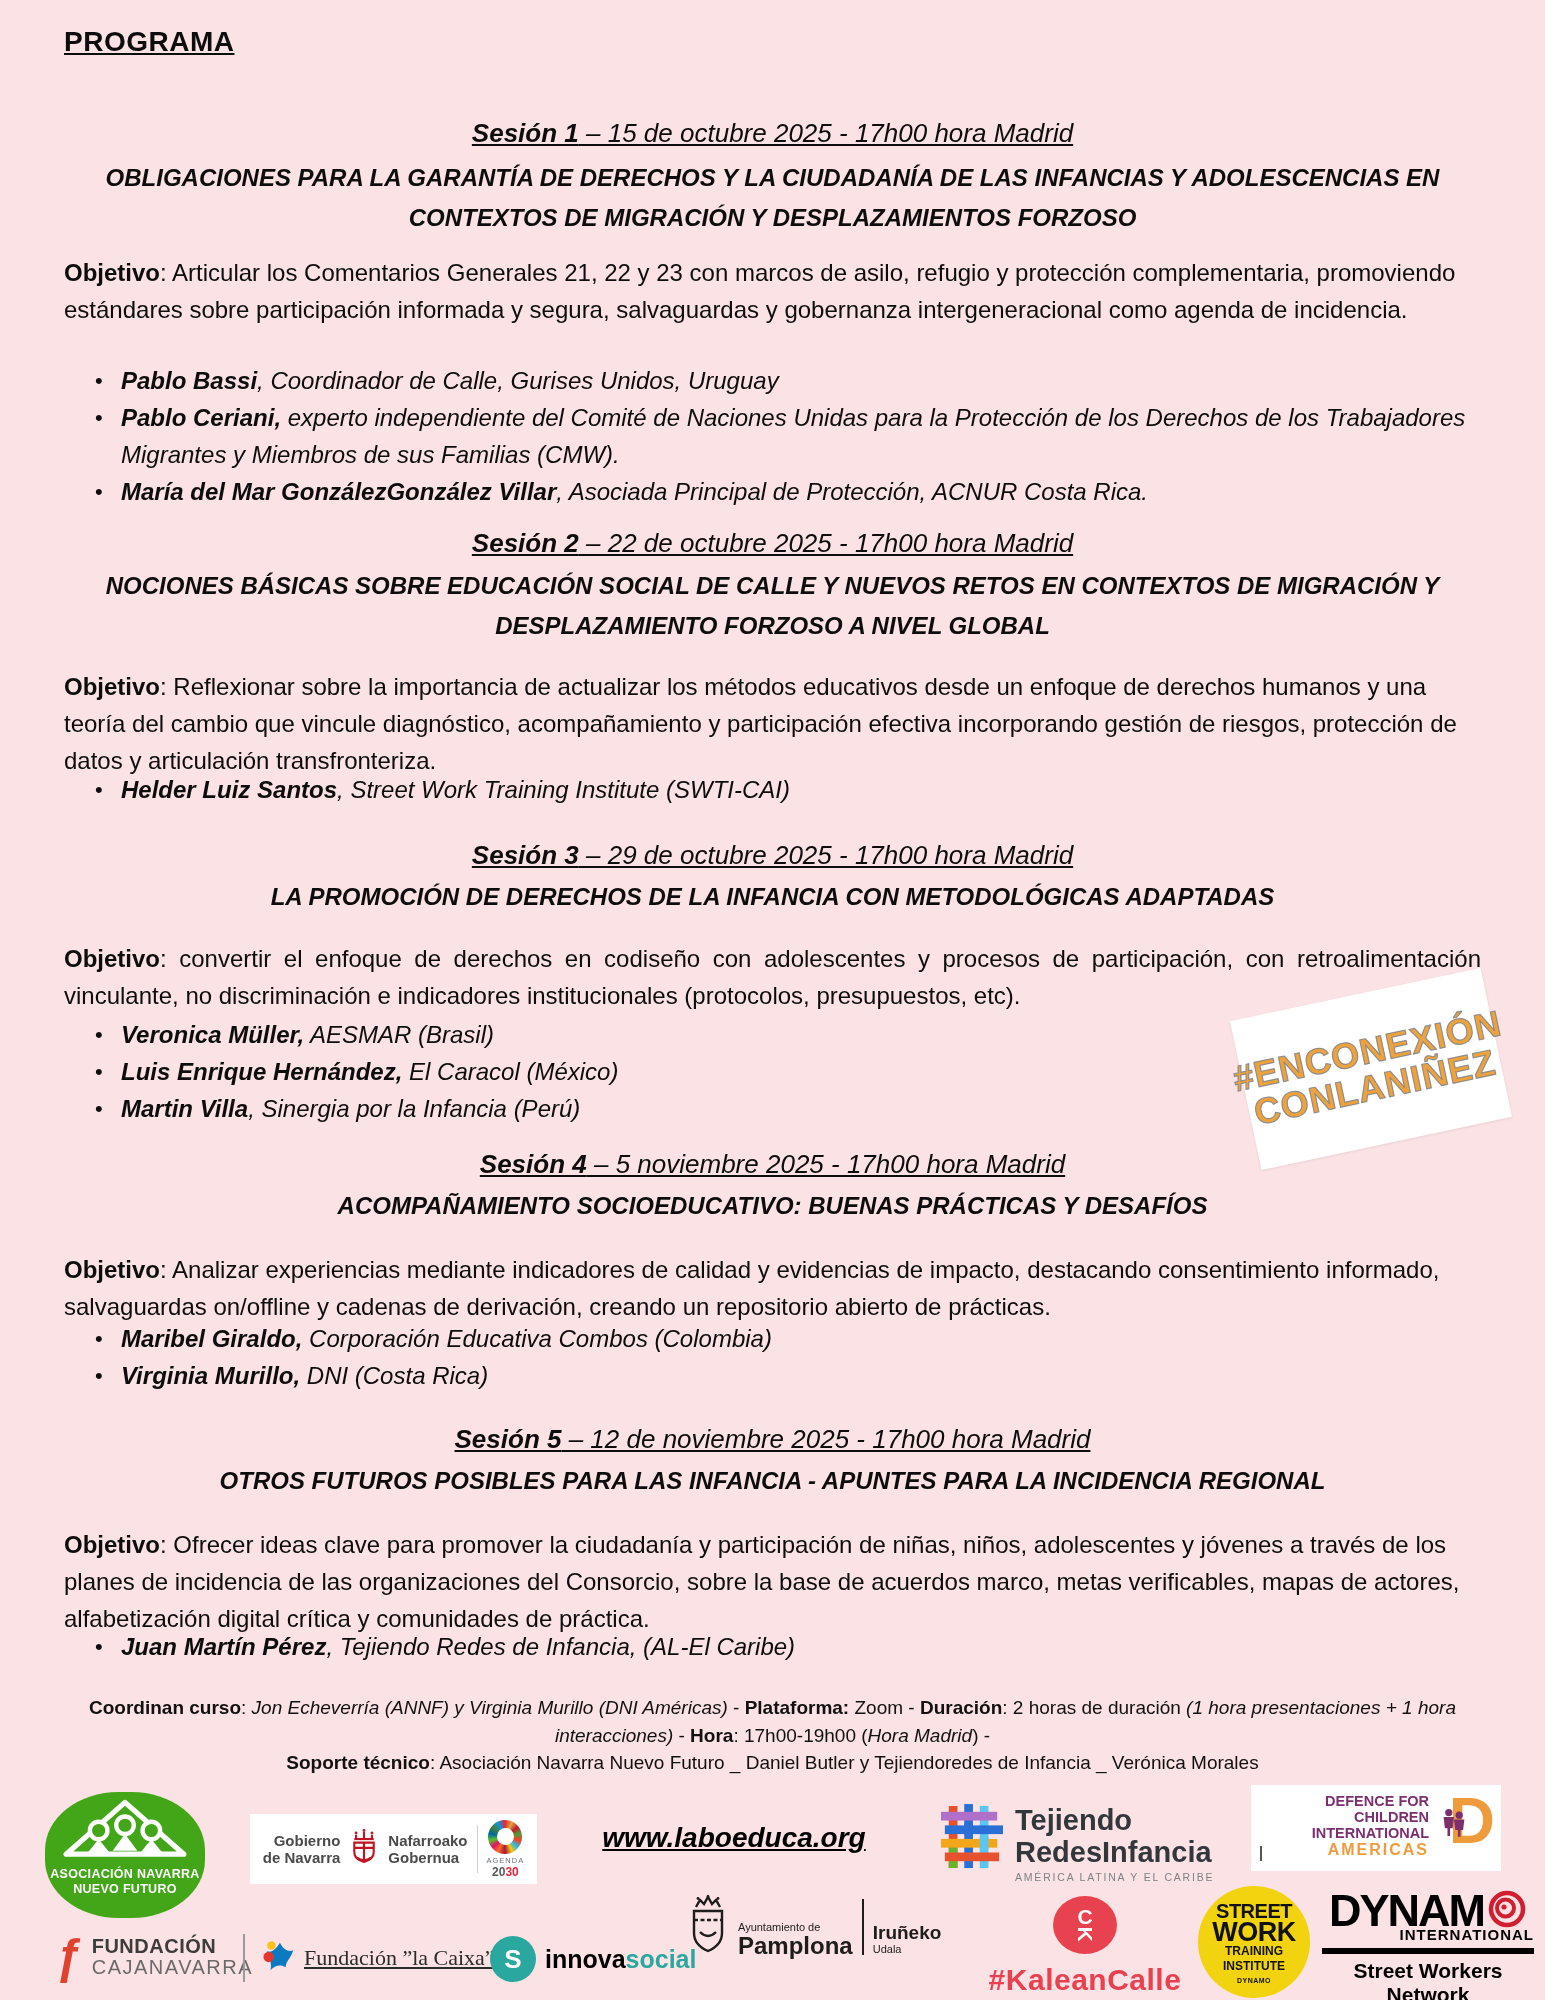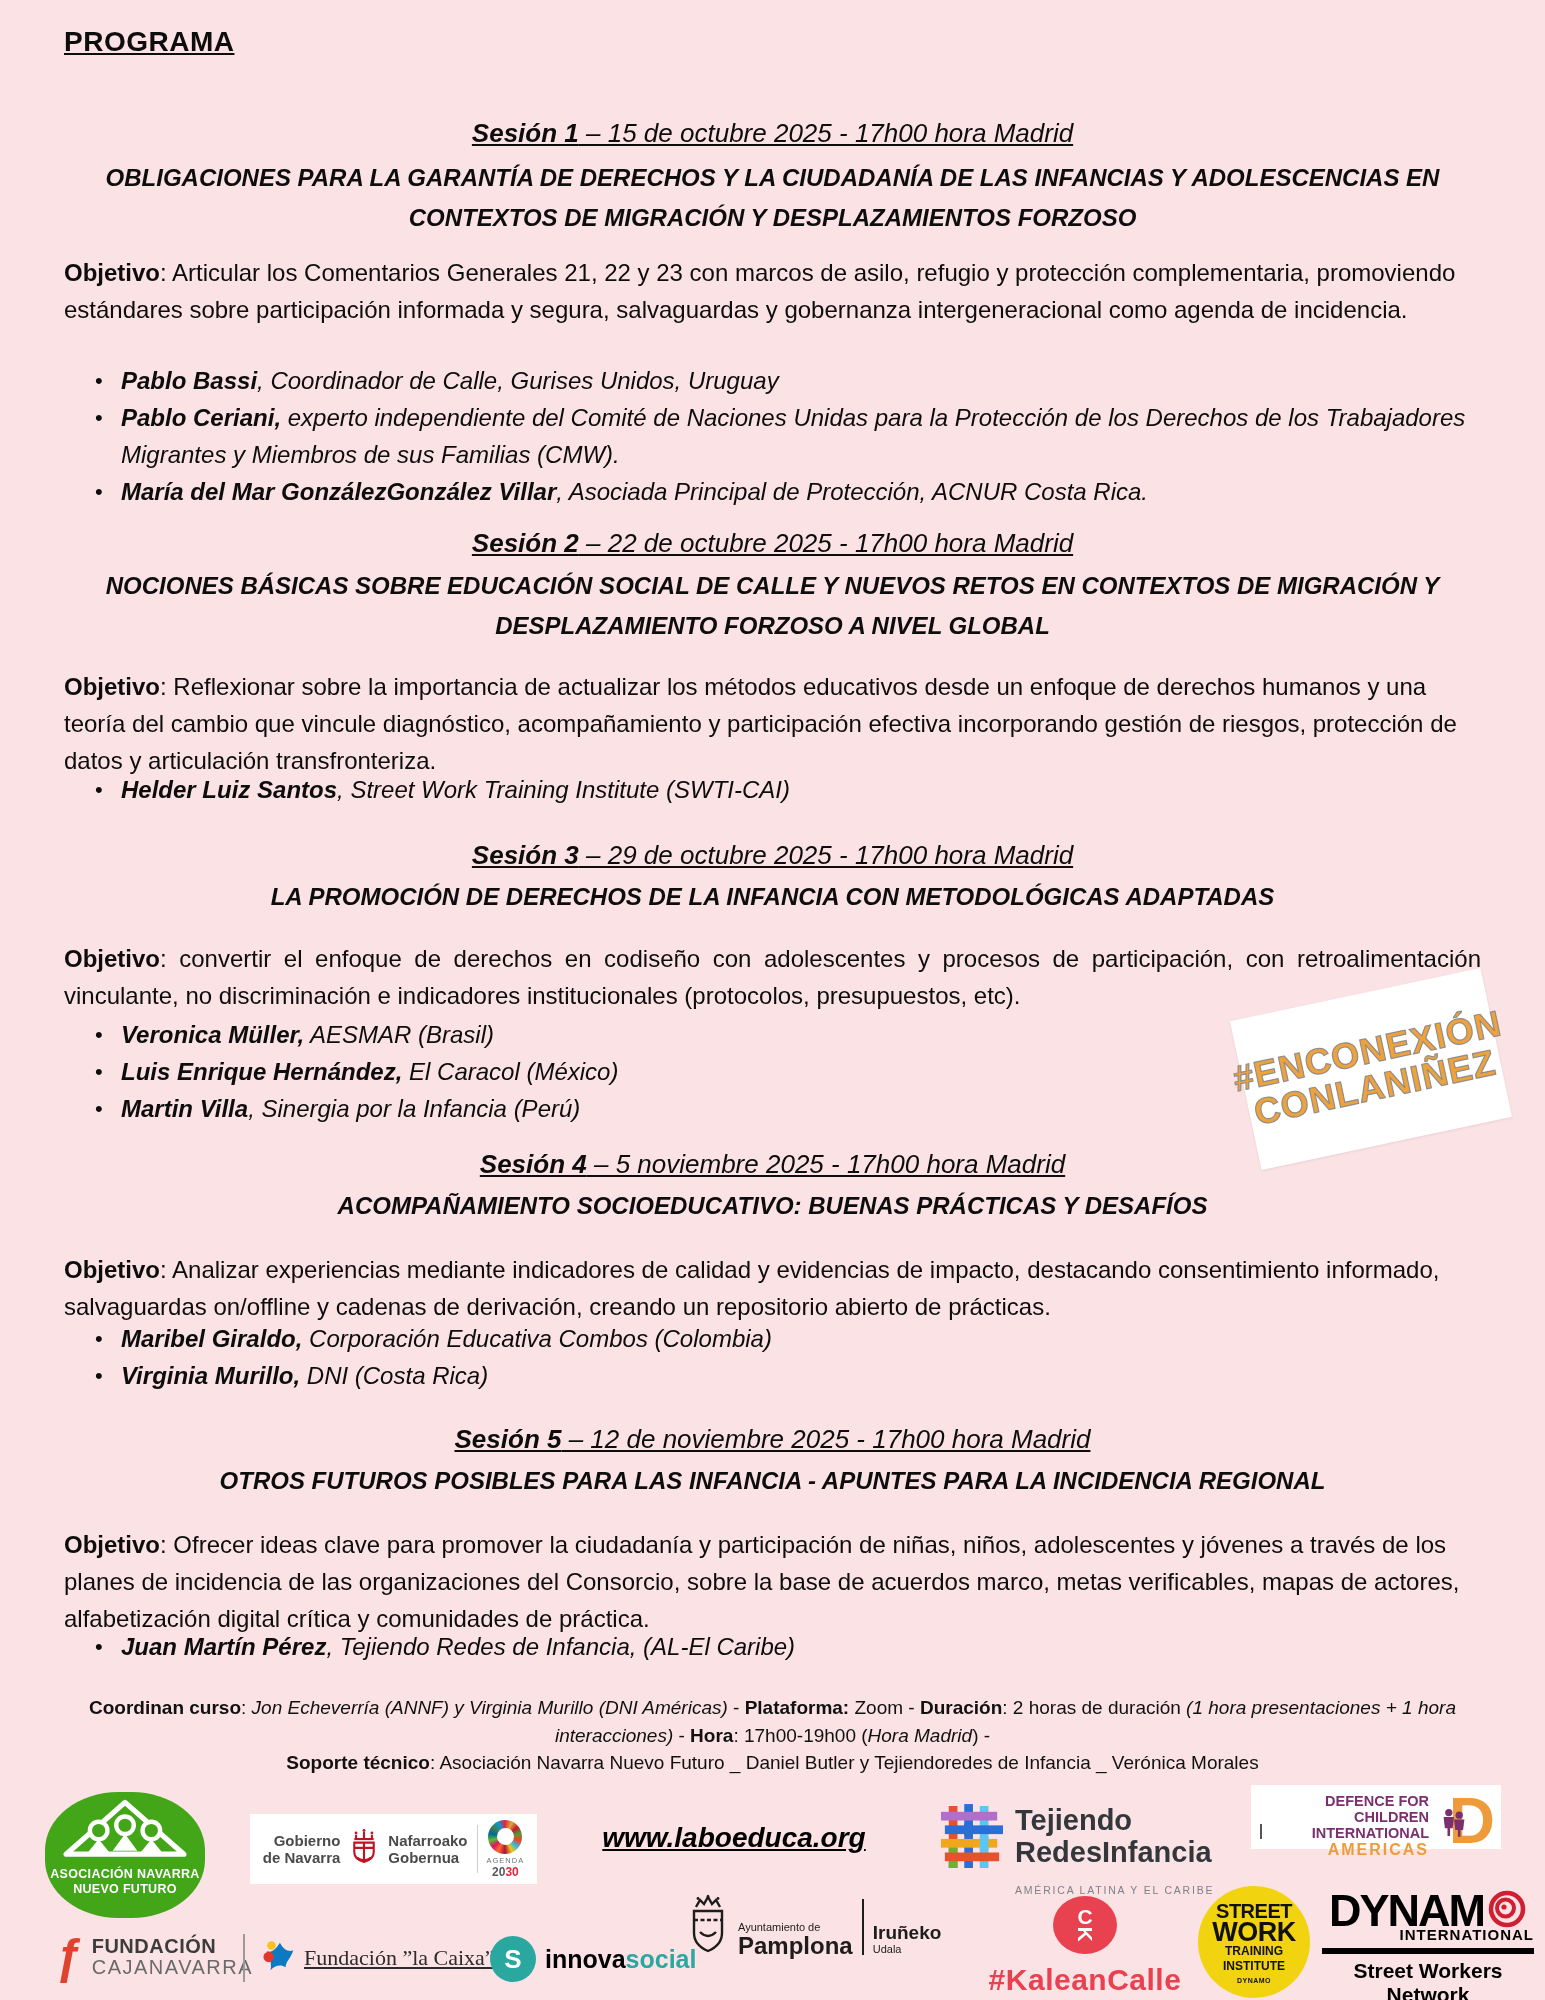--- a/index.html
+++ b/index.html
@@ -51,23 +51,23 @@
   .agenda-lbl{font-size:7.5px;color:#6f7478;letter-spacing:1px;margin-top:2px;}
   .agenda-num{font-size:12px;font-weight:800;line-height:14px;}
   .agenda-num .g{color:#58595b;} .agenda-num .r{color:#e5243b;}
   
   .laboeduca{left:574px;top:1822px;width:320px;text-align:center;font-size:28px;font-weight:bold;
              font-style:italic;text-decoration:underline;color:#000;}
   
   .tejiendo{left:941px;top:1804px;display:flex;align-items:flex-start;}
   .tj-text{margin-left:12px;color:#32373c;}
   .tj-l1,.tj-l2{font-size:29px;line-height:32px;font-weight:600;}
-  .tj-l3{font-size:10.5px;letter-spacing:1.8px;color:#7d8287;margin-top:16px;}
-  
-  .dci{left:1251px;top:1785px;width:250px;height:64px;background:#fff;}
+  .tj-l3{font-size:10.5px;letter-spacing:1.8px;color:#7d8287;margin-top:3px;}
+  
+  .dci{left:1251px;top:1785px;width:250px;height:86px;background:#fff;}
   .dci-lines{position:absolute;right:72px;top:8px;text-align:right;}
   .dci-l1,.dci-l2{font-size:14.5px;font-weight:800;color:#7b2f6e;line-height:16px;}
   .dci-l3{font-size:16px;font-weight:700;color:#ee9b3b;line-height:18px;letter-spacing:2px;}
   .dci-d{position:absolute;right:6px;top:0px;font-size:64px;line-height:72px;font-weight:800;color:#ee9b3b;}
   .dci-fig{position:absolute;right:34px;top:22px;}
   .dci-tick{position:absolute;left:9px;bottom:10px;width:2px;height:15px;background:#555;}
   
   .cajanavarra{left:55px;top:1934px;display:flex;align-items:center;}
   .cn-f{font-size:48px;font-weight:bold;color:#e0432d;line-height:46px;margin-right:10px;font-style:italic;}
   .cn-l1{font-size:20px;font-weight:800;color:#3c3c3c;line-height:21px;letter-spacing:.5px;}

